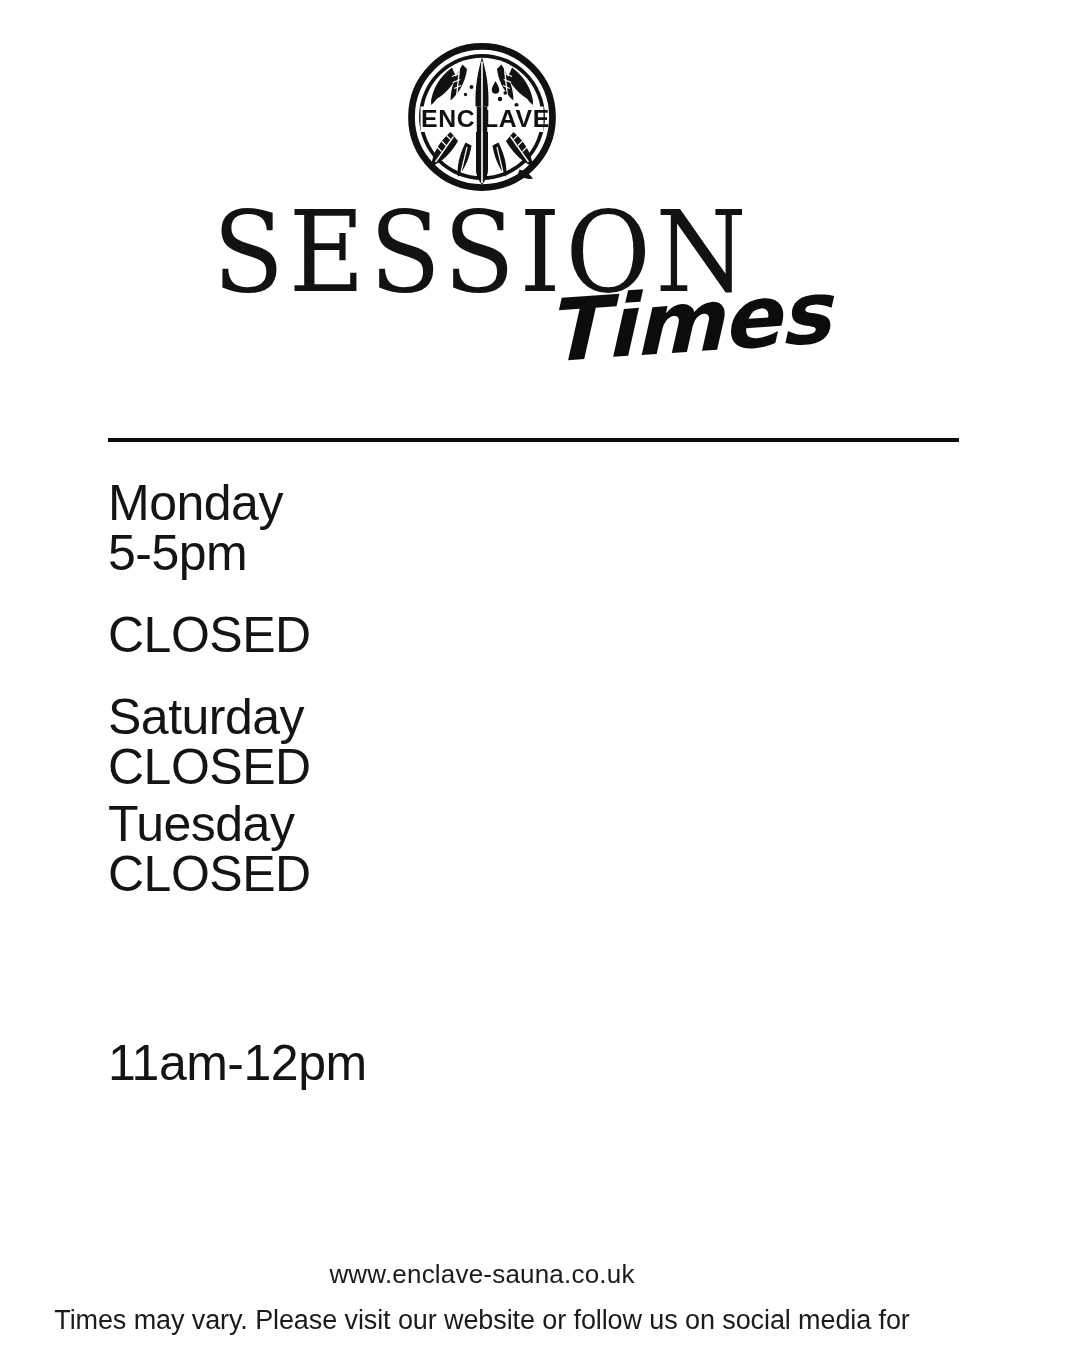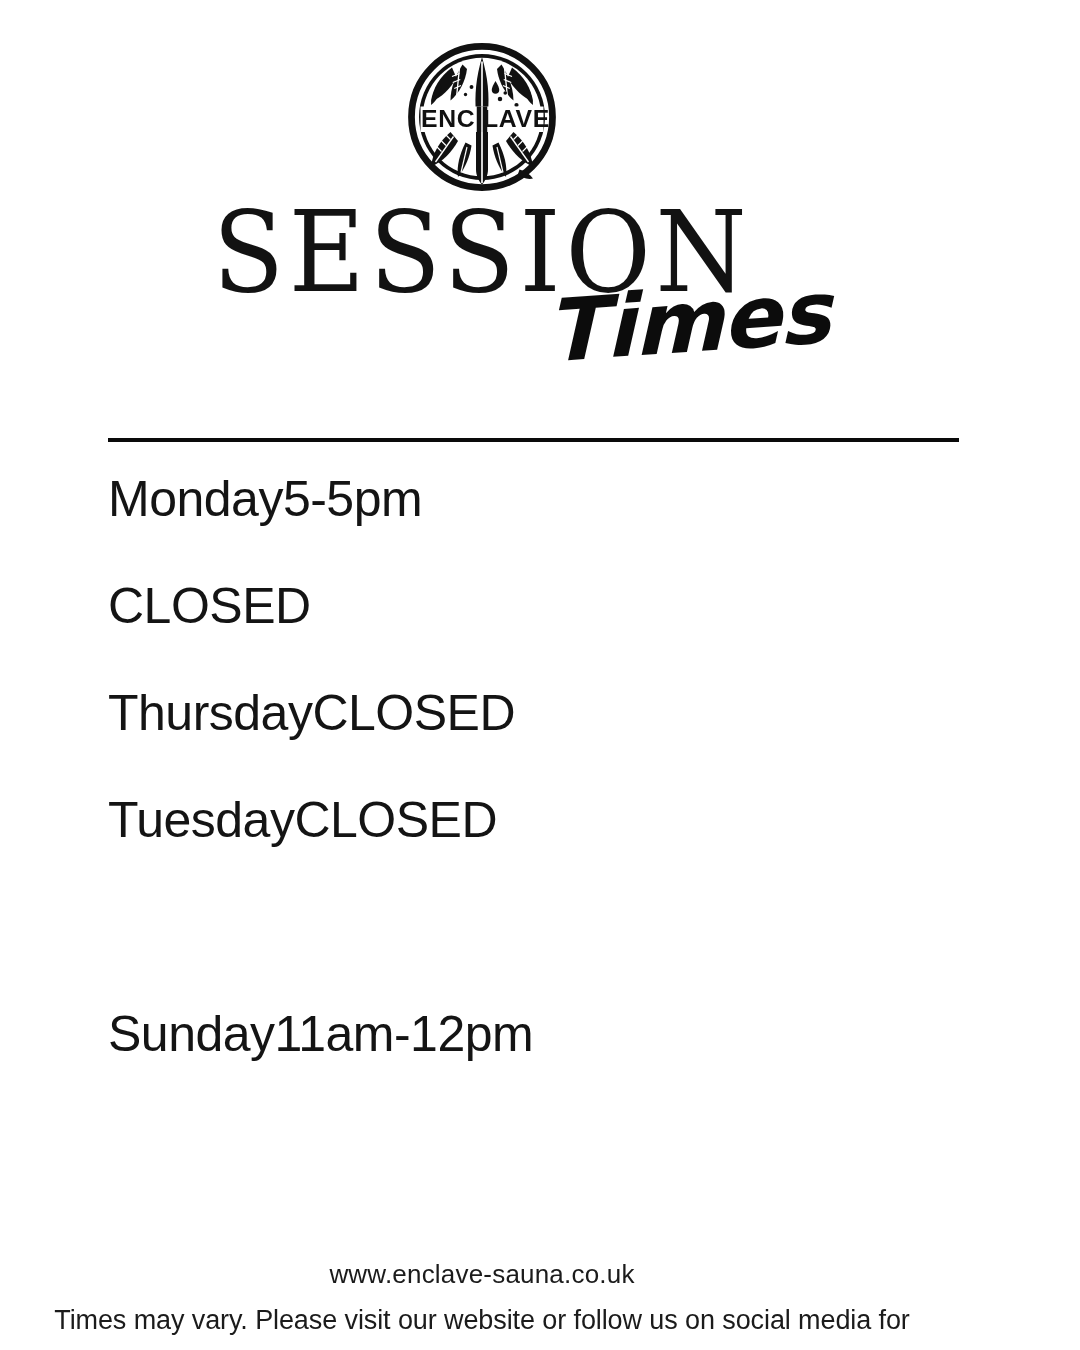--- a/index.html
+++ b/index.html
@@ -86,22 +86,23 @@
   
   .schedule {
     position: absolute;
     left: 108px;
     top: 474px;
     width: 851px;
   }
   .row {
     display: flex;
     align-items: baseline;
-    justify-content: flex-start;
+    justify-content: center;
     height: 107px;
+    flex-direction: column;
   }
   .day, .time {
     font-family: "Liberation Sans", sans-serif;
     font-weight: 400;
     font-size: 50px;
     line-height: 1;
     color: #141414;
     letter-spacing: -0.5px;
     white-space: nowrap;
   }
@@ -202,35 +203,34 @@
     <div class="row">
       <span class="day">Monday</span>
       <span class="time">5-5pm</span>
     </div>
 
     <div class="row">
       <span class="time">CLOSED</span>
     </div>
 
     <div class="row">
-      <span class="day">Thursday</span>
+      <span class="day">Saturday</span>
       <span class="time">CLOSED</span>
     </div>
 
     <div class="row">
       <span class="day">Tuesday</span>
       <span class="time">CLOSED</span>
     </div>
 
 
     <div class="row">
     </div>
 
     <div class="row">
-      <span class="day">Sunday</span>
       <span class="time">11am-12pm</span>
     </div>
 
   </div>
 
   <div class="footer">
     <div class="footer-site">www.enclave-sauna.co.uk</div>
     <div class="footer-note">Times may vary. Please visit our website or follow us on social media for updates.</div>
   </div>
 

